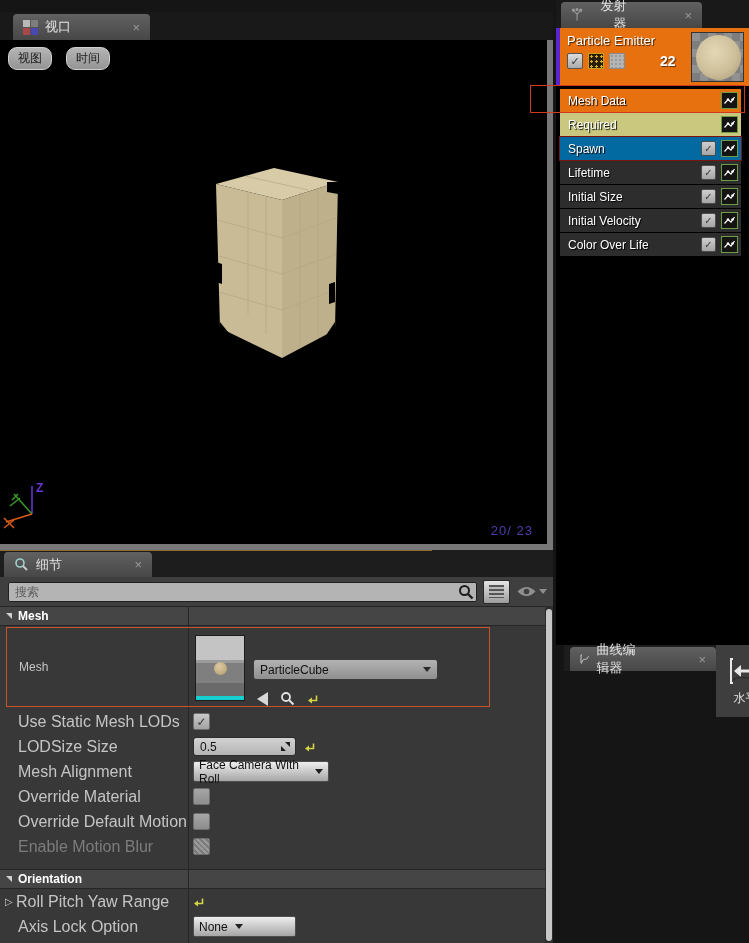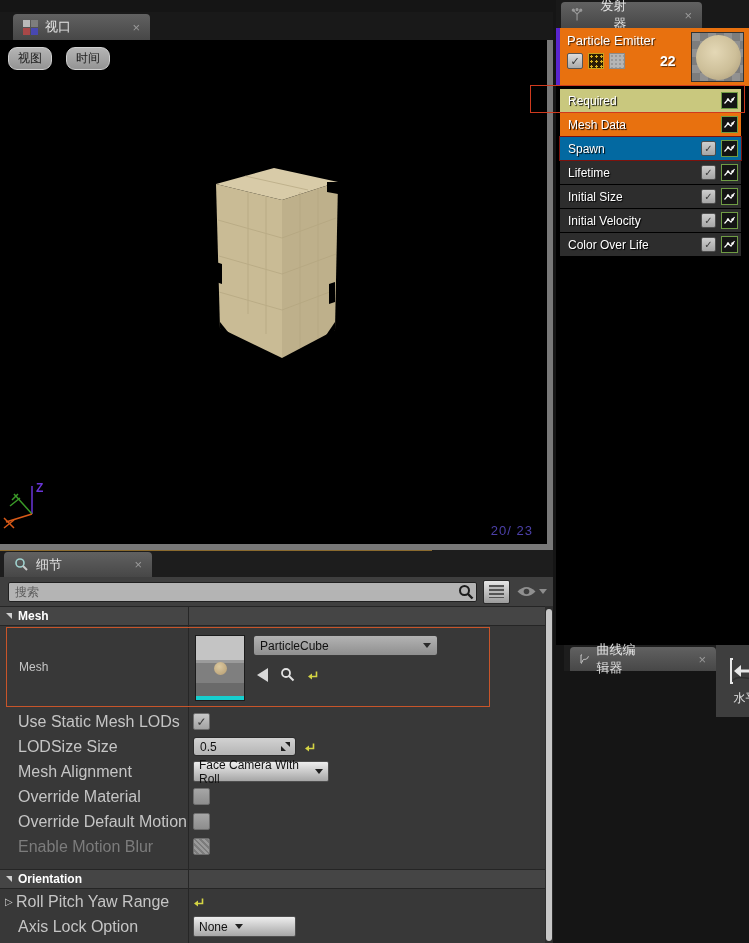--- a/index.html
+++ b/index.html
@@ -54,21 +54,21 @@
   .sec-header { height:20px; background:#454545; border-top:1px solid #252525; border-bottom:1px solid #252525;
                 color:#fff; font-size:12px; font-weight:bold; display:flex; align-items:center; gap:6px; padding-left:6px; }
   .tri-open { width:0; height:0; border-left:6px solid transparent; border-top:6px solid #cfcfcf; }
   .mesh-row { position:relative; margin:1px 63px 2px 6px; height:80px; border:1px solid #c8552a; display:flex; }
   .mr-label { width:182px; display:flex; align-items:center; padding-left:12px; color:#c5c5c5; font-size:12px; }
   .mr-value { display:flex; padding:7px 0 0 6px; gap:8px; }
   .mesh-thumb { position:relative; width:50px; height:66px; border:1px solid #1c1c1c;
                 background:linear-gradient(#c4c4c4 0 38%, #9b9b9b 38% 42%, #7f7f7f 42% 74%, #6a6a6a 74% 94%, #17cfcf 94%); }
   .mesh-thumb .ball { position:absolute; left:18px; top:26px; width:13px; height:13px; border-radius:50%;
                       background:radial-gradient(circle at 40% 35%, #dcc9a0, #b49b70); }
-  .mr-right { display:flex; flex-direction:column; }
+  .mr-right { display:flex; flex-direction:column;justify-content:flex-end; }
   .combo { width:185px; height:21px; background:linear-gradient(#b3b3b3,#8f8f8f); border:1px solid #3a3a3a; border-radius:3px;
            display:flex; align-items:center; padding:0 6px; font-size:12px; color:#111; }
   .combo .caret-down { margin-left:auto; border-top-color:#2a2a2a; }
   .asset-icons { display:flex; align-items:center; gap:12px; margin-top:11px; padding-left:4px; }
   .larrow { width:0; height:0; border-top:7px solid transparent; border-bottom:7px solid transparent; border-right:11px solid #d8d8d8; }
 
   .prop-row { height:25px; display:flex; align-items:center; }
   .pr-label { width:188px; padding-left:18px; color:#c5c5c5; font-size:16px; white-space:nowrap; overflow:hidden; }
   .pr-label.indent { padding-left:16px; }
   .pr-value { display:flex; align-items:center; gap:8px; padding-left:5px; }
@@ -389,32 +389,32 @@
             <span class="btn-burst"></span>
             <span class="btn-gray"></span>
             <span class="emitter-count">22</span>
           </div>
           <div class="emitter-thumb">
             <span class="sphere"></span>
           </div>
         </div>
 
         <div class="module-list">
+          <div class="mod-row meshdata">
+            <span class="mlabel">Mesh Data</span>
+            <span class="graph-btn">
+              <svg width="13" height="13" viewBox="0 0 13 13">
+                  <polyline points="1.5,9.5 5,5.5 8,8 11.5,3" fill="none" stroke="#fff" stroke-width="1.2"></polyline>
+                  <circle cx="5" cy="5.5" r="1.2" fill="#fff"></circle>
+                  <circle cx="9.5" cy="5.5" r="1.2" fill="#fff"></circle>
+                </svg>
+            </span>
+          </div>
           <div class="mod-row required">
             <span class="mlabel">Required</span>
-            <span class="graph-btn">
-              <svg width="13" height="13" viewBox="0 0 13 13">
-                  <polyline points="1.5,9.5 5,5.5 8,8 11.5,3" fill="none" stroke="#fff" stroke-width="1.2"></polyline>
-                  <circle cx="5" cy="5.5" r="1.2" fill="#fff"></circle>
-                  <circle cx="9.5" cy="5.5" r="1.2" fill="#fff"></circle>
-                </svg>
-            </span>
-          </div>
-          <div class="mod-row meshdata">
-            <span class="mlabel">Mesh Data</span>
             <span class="graph-btn">
               <svg width="13" height="13" viewBox="0 0 13 13">
                   <polyline points="1.5,9.5 5,5.5 8,8 11.5,3" fill="none" stroke="#fff" stroke-width="1.2"></polyline>
                   <circle cx="5" cy="5.5" r="1.2" fill="#fff"></circle>
                   <circle cx="9.5" cy="5.5" r="1.2" fill="#fff"></circle>
                 </svg>
             </span>
           </div>
           <div class="mod-row spawn">
             <span class="mlabel">Spawn</span>

